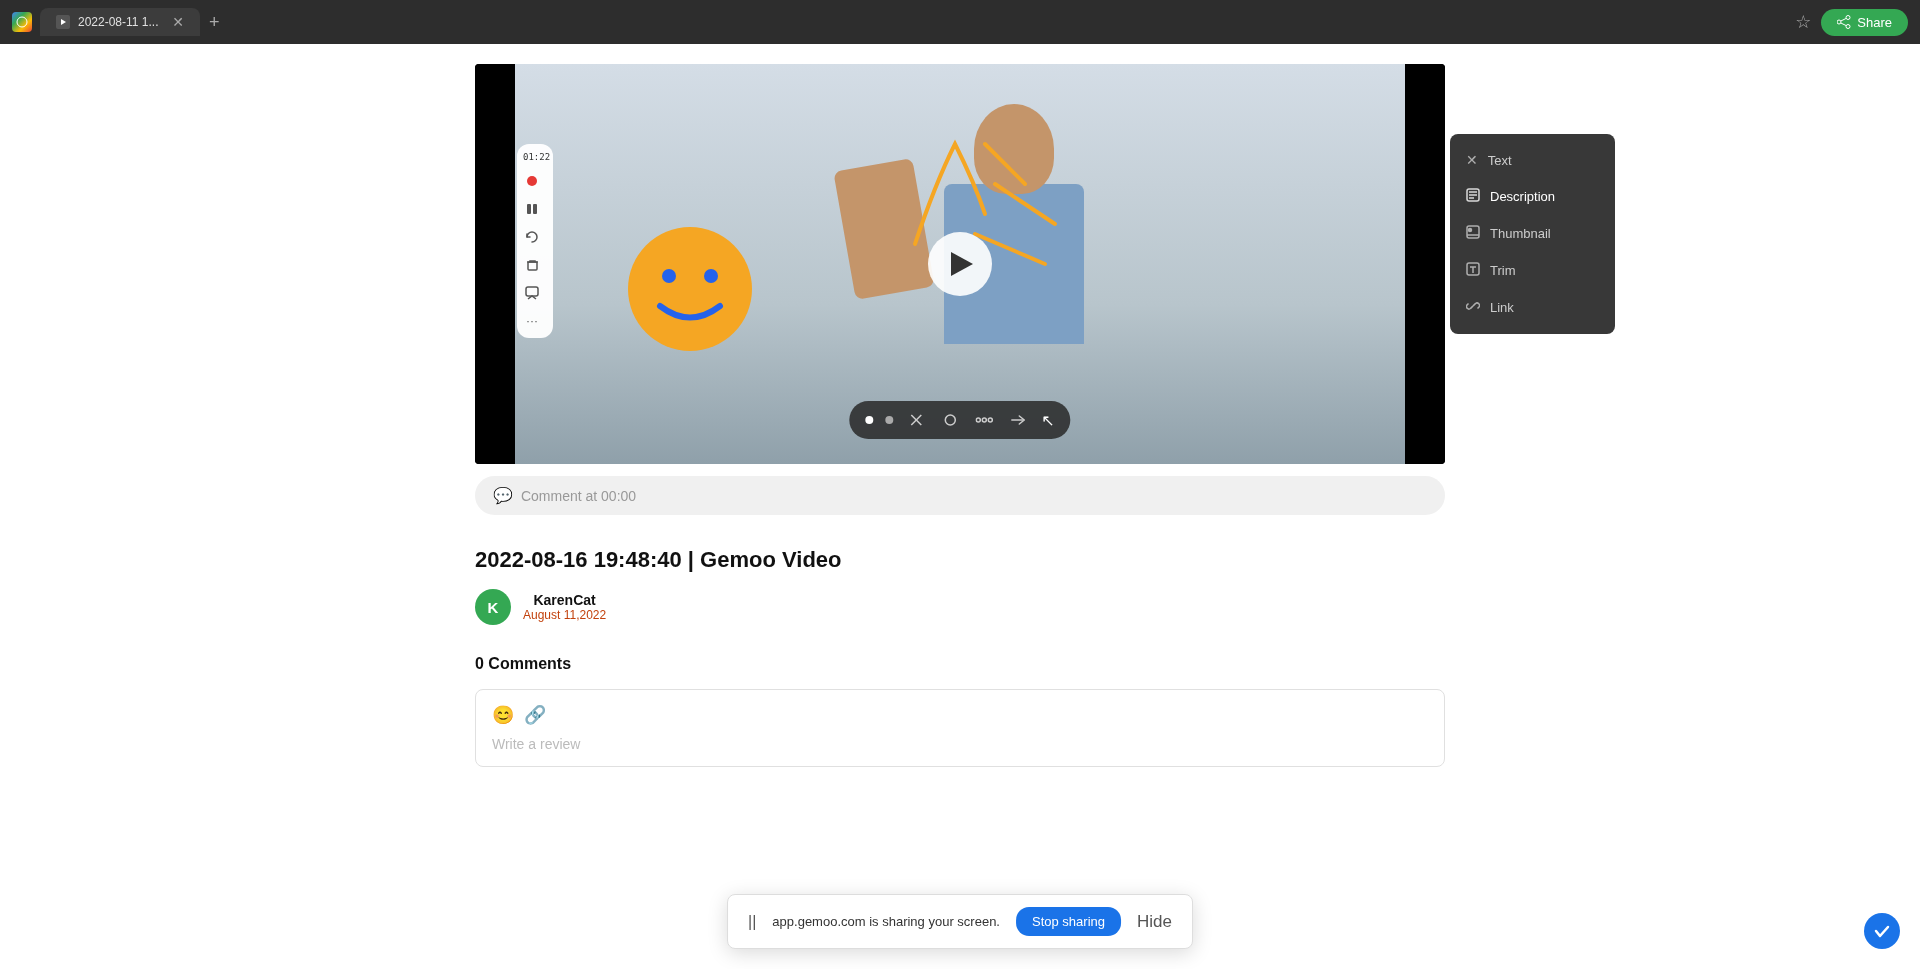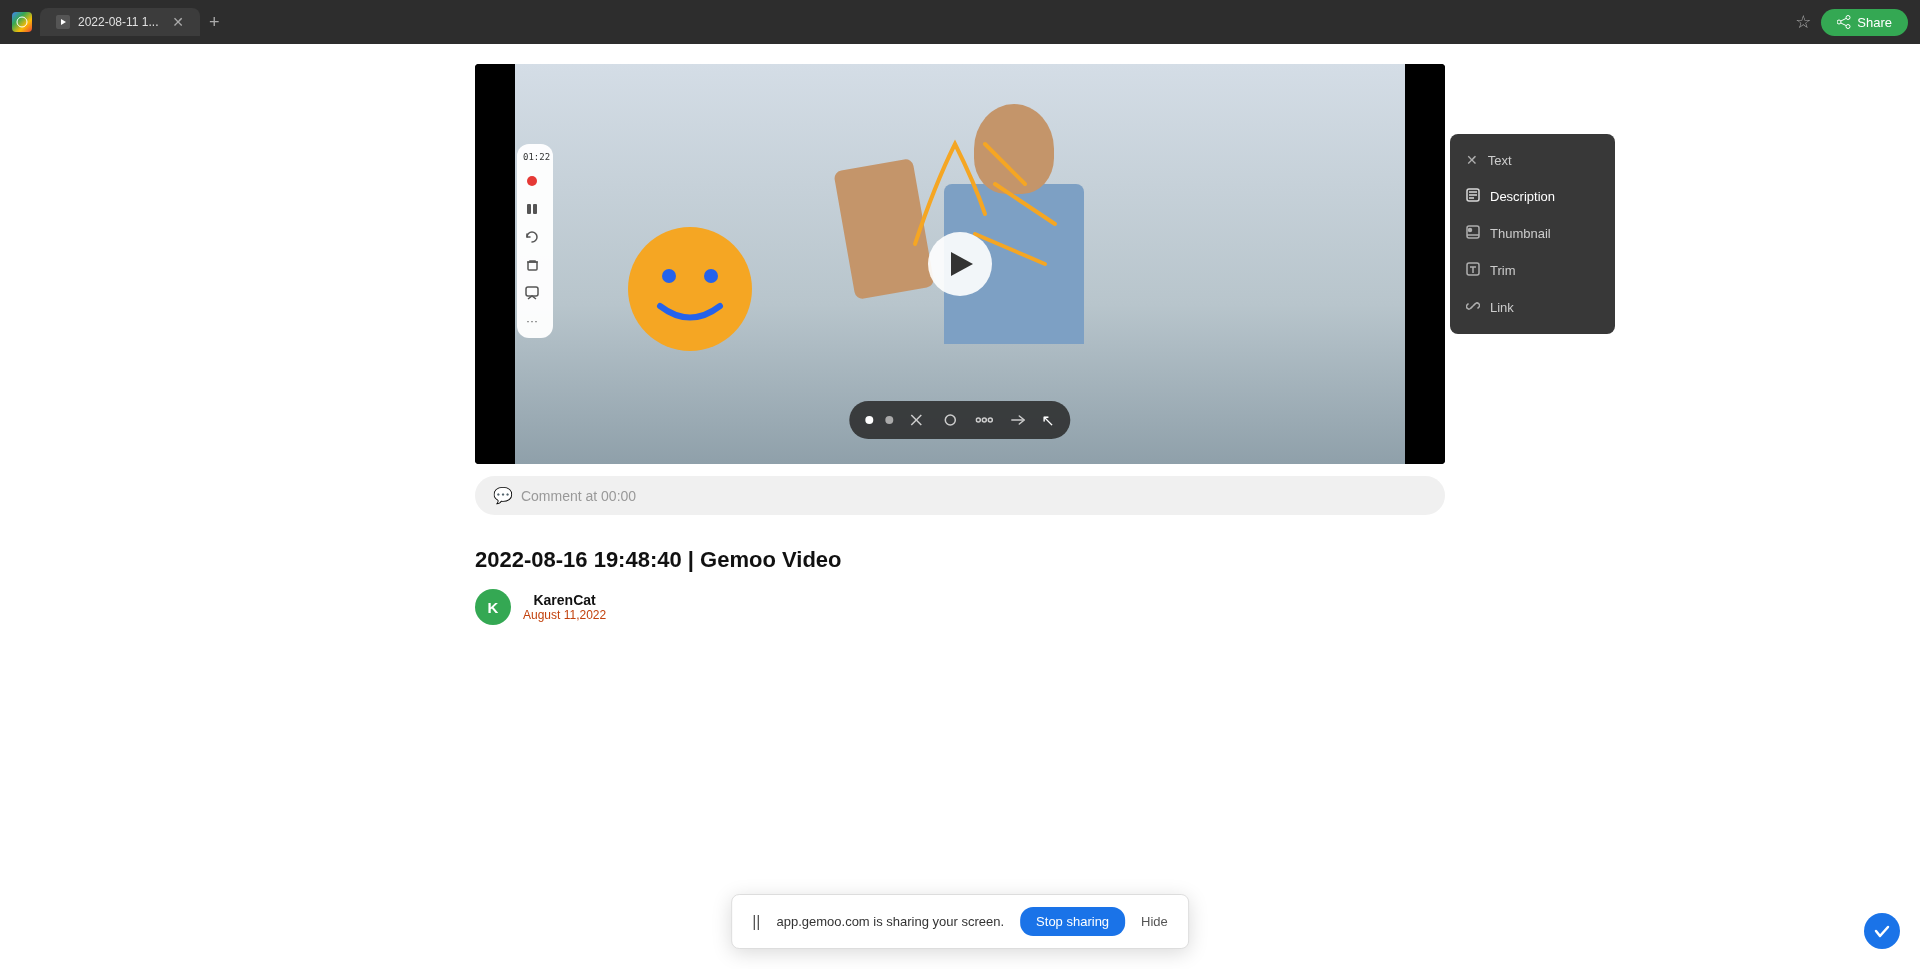--- a/index.html
+++ b/index.html
@@ -409,21 +409,21 @@
       border-radius: 13px;
       padding: 7px 16px;
       font-size: 13px;
       cursor: pointer;
       font-weight: 500;
     }
     .hide-btn {
       background: none;
       border: none;
       color: #555;
-      font-size: 13px;
+      font-size: 17px;
       cursor: pointer;
       font-weight: 500;
     }
 
     
     .checkmark-circle {
       position: fixed;
       bottom: 20px;
       right: 20px;
       width: 36px;
@@ -679,20 +679,30 @@
       <div class="video-title">2022-08-16 19:48:40 | Gemoo Video</div>
       <div class="author-row">
         <div class="author-avatar" style="background: rgb(52, 168, 83);">K</div>
         <div class="author-details">
           <div class="author-name">KarenCat</div>
           <div class="author-date">August 11,2022</div>
         </div>
       </div>
     </div>
 
+    <div class="comments-section">
+      <div class="comments-count">0 Comments</div>
+      <div class="write-review-area">
+        <div class="review-toolbar">
+          <span class="review-tool-icon">😊</span>
+          <span class="review-tool-icon">🔗</span>
+        </div>
+        <div class="review-placeholder">Write a review</div>
+      </div>
+    </div>
   </div>
 
   <div class="screen-sharing-banner">
     <span class="sharing-icon">||</span>
     <span class="sharing-text">app.gemoo.com is sharing your screen.</span>
     <button class="stop-sharing-btn">Stop sharing</button>
     <button class="hide-btn">Hide</button>
   </div>
 
   <div class="checkmark-circle">

